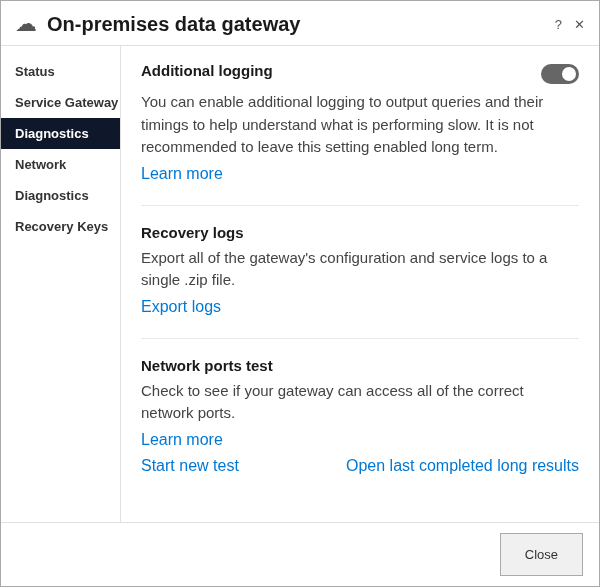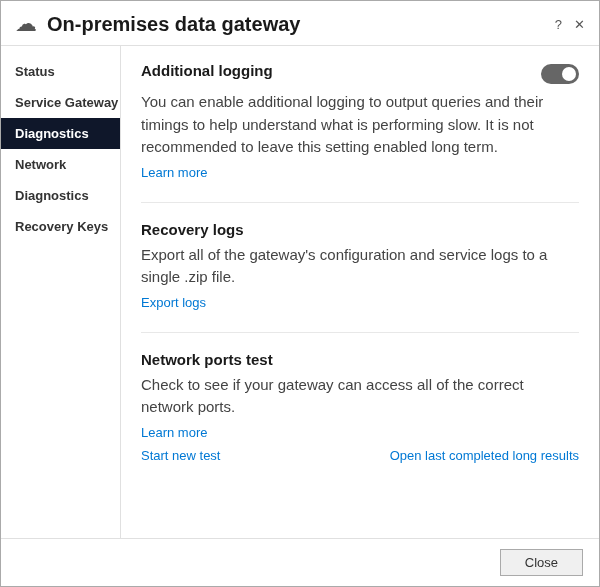--- a/index.html
+++ b/index.html
@@ -96,21 +96,21 @@
     .section-desc {
       font-size: 15px;
       color: #444;
       line-height: 1.5;
       margin-bottom: 6px;
     }
     .link {
       color: #0078d4;
       cursor: pointer;
       text-decoration: none;
-      font-size: 13px;
+      font-size: 16px;
     }
 
     
     .section-header-row {
       display: flex;
       align-items: center;
       justify-content: space-between;
       margin-bottom: 6px;
     }
 
@@ -158,21 +158,21 @@
 
     
     .footer {
       border-top: 1px solid #e0e0e0;
       padding: 10px 16px;
       display: flex;
       justify-content: flex-end;
       flex-shrink: 0;
     }
     .close-btn {
-      padding: 5px 24px;
+      padding: 13px 24px;
       background: #f0f0f0;
       border: 1px solid #aaa;
       cursor: pointer;
       font-size: 13px;
       color: #333;
       text-align: center;
     }
   </style>
 </head>
 <body>

